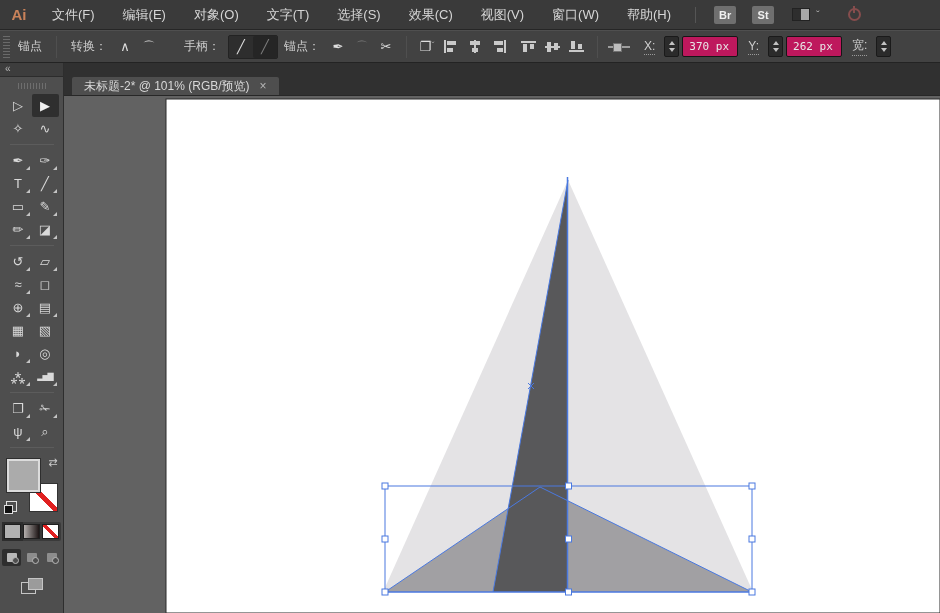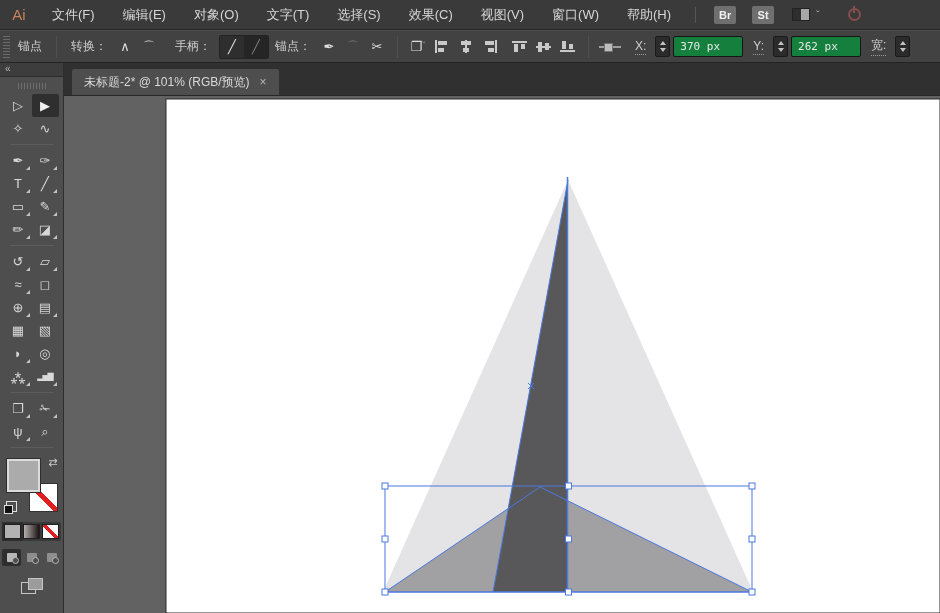--- a/index.html
+++ b/index.html
@@ -3,21 +3,21 @@
 <meta charset="utf-8">
 <style>
   * { margin:0; padding:0; box-sizing:border-box; }
   html,body { width:940px; height:613px; overflow:hidden; }
   body { font-family:"Liberation Sans","DejaVu Sans",sans-serif; background:#3a3a3a; color:#cfcfcf; }
   .app { width:940px; height:613px; display:flex; flex-direction:column; overflow:hidden; }
 
   
   .menubar { height:30px; background:#3a3a3a; border-bottom:1px solid #262626;
              display:flex; align-items:center; flex:0 0 30px; }
-  .logo { width:38px; text-align:center; font-weight:normal; font-size:15px; color:#c9825a; }
+  .logo { width:38px; text-align:center; font-weight:bold; font-size:15px; color:#c9825a; }
   .menu-item { font-size:13px; color:#d6d6d6; padding:0 10px; margin:0 4px; line-height:29px; cursor:default; }
   .mb-sep { width:1px; height:16px; background:#555; margin:0 10px; }
   .badge { min-width:22px; height:18px; background:#6f6f6f; border-radius:2px; color:#efefef;
            font-size:11px; font-weight:bold; text-align:center; line-height:18px; margin:0 8px; }
   .ws-switcher { display:flex; align-items:center; margin:0 10px; }
   .ws-thumb { width:18px; height:13px; background:#a8a8a8; border:1px solid #222; position:relative; }
   .ws-thumb::before { content:""; position:absolute; left:0; top:0; width:8px; height:11px; background:#2e2e2e; }
   .ws-chev { color:#b9b9b9; font-size:11px; margin-left:6px; }
   .power-ico { width:13px; height:13px; border:2px solid #864d4d; border-radius:50%; position:relative; margin-left:18px; }
   .power-ico::before { content:""; position:absolute; left:3px; top:-4px; width:2px; height:7px; background:#864d4d; }
@@ -34,36 +34,36 @@
   .cb-ico.dim { color:#7c7c7c; }
   .btn-group { display:flex; background:#2e2e2e; border:1px solid #232323; border-radius:2px; margin:0 2px; }
   .btn-group .cb-ico.pressed { background:#252525; }
   .underlined { border-bottom:1px dotted #9a9a9a; padding-bottom:1px; }
   .stepper { width:15px; height:21px; background:#2b2b2b; border:1px solid #1a1a1a; border-radius:2px;
              display:flex; flex-direction:column; align-items:center; justify-content:center; gap:3px; margin:0 3px; }
   .stepper i { width:0; height:0; border-left:3px solid transparent; border-right:3px solid transparent; }
   .stepper .up { border-bottom:4px solid #c2c2c2; }
   .stepper .dn { border-top:4px solid #c2c2c2; }
   .stepper.cut { margin-right:-8px; }
-  .field { width:70px; height:21px; background:#15803d; border:1px solid #161616; border-radius:2px;
+  .field { width:56px; height:21px; background:#be185d; border:1px solid #161616; border-radius:2px;
            color:#e8e8e8; font-family:"DejaVu Sans Mono","Liberation Mono",monospace; font-size:11px;
            display:flex; align-items:center; padding-left:6px; }
   .ref-widget { width:22px; height:10px; position:relative; margin:0 8px 0 2px; }
   .ref-widget::before { content:""; position:absolute; left:0; right:0; top:4px; height:2px; background:#9d9d9d; }
   .ref-widget::after { content:""; position:absolute; left:5px; top:1px; width:7px; height:7px; background:#bdbdbd; border:1px solid #707070; }
   .ai-svg { display:block; }
 
   
   .main-row { flex:1; display:flex; min-height:0; }
   .dock-col { width:64px; flex:0 0 64px; display:flex; flex-direction:column; background:#4e4e4e; border-right:1px solid #2e2e2e; }
   .dock-head { height:14px; background:#3d3d3d; border-bottom:1px solid #2c2c2c; color:#b5b5b5;
                font-size:10px; line-height:12px; padding-left:5px; letter-spacing:-1px; }
   .right-col { flex:1; display:flex; flex-direction:column; min-width:0; }
   .tabbar { height:33px; flex:0 0 33px; background:#303030; display:flex; align-items:flex-end; border-bottom:1px solid #272727; }
-  .tab { height:26px; background:#4e4e4e; display:flex; align-items:center; gap:10px;
+  .tab { height:18px; background:#4e4e4e; display:flex; align-items:center; gap:10px;
          padding:0 12px; margin-left:8px; border-radius:2px 2px 0 0; }
   .tab-title { font-size:12px; color:#d8d8d8; }
   .tab-close { color:#b5b5b5; font-size:12px; line-height:12px; cursor:default; }
 
   
   .toolbar { flex:1; display:flex; flex-direction:column; align-items:center; padding-top:3px; overflow:hidden; }
   .grip-h { width:28px; height:6px; margin:3px 0 5px;
             background:repeating-linear-gradient(90deg,#6e6e6e 0 1px, transparent 1px 3px); }
   .tool-grid { display:grid; grid-template-columns:27px 27px; justify-content:center; }
   .tool { width:27px; height:23px; display:flex; align-items:center; justify-content:center;
@@ -146,21 +146,21 @@
     <div class="power-ico"></div>
   </div>
 
   <div class="controlbar">
     <div class="grip-v"></div>
     <span class="cb-label" style="margin-left:8px;">锚点</span>
     <div class="cb-sep"></div>
     <span class="cb-label">转换：</span>
     <span class="cb-ico">∧</span>
     <span class="cb-ico">⌒</span>
-    <span class="cb-label" style="margin-left:14px;">手柄：</span>
+    <span class="cb-label" style="margin-left:23px;">手柄：</span>
     <div class="btn-group">
       <span class="cb-ico">╱</span>
       <span class="cb-ico pressed dim">╱</span>
     </div>
     <span class="cb-label" style="margin-left:4px;">锚点：</span>
     <span class="cb-ico">✒</span>
     <span class="cb-ico dim">⌒</span>
     <span class="cb-ico">✂</span>
     <div class="cb-sep"></div>
     <span class="cb-ico">

